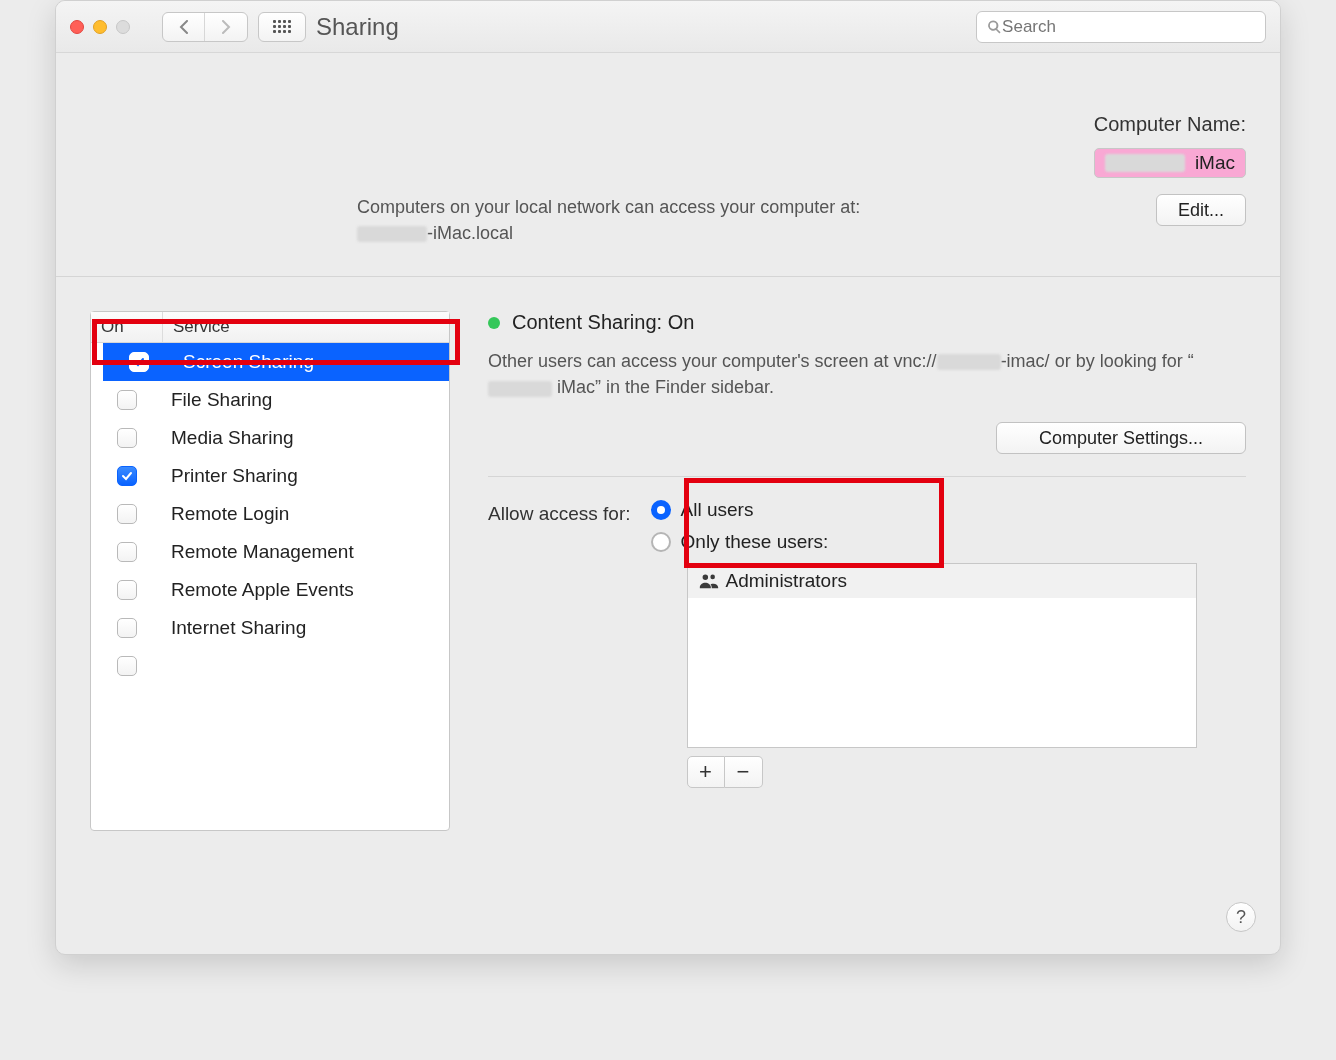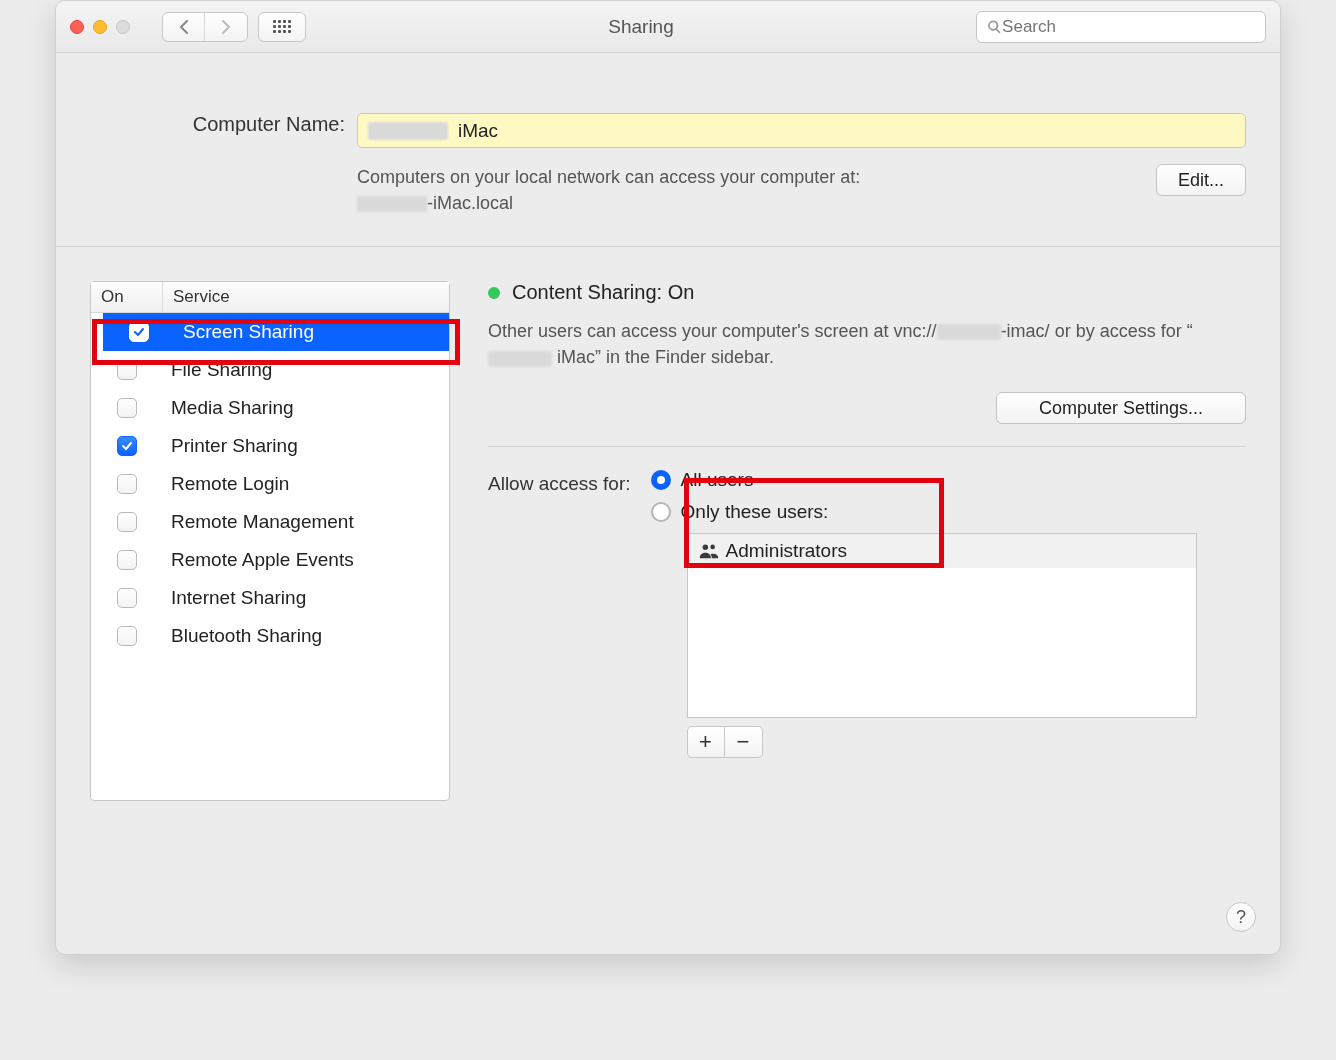--- a/index.html
+++ b/index.html
@@ -42,36 +42,36 @@
     background: linear-gradient(#ffffff,#f3f3f3);
     border: 1px solid #c7c7c7; border-radius: 6px;
     height: 30px;
   }
   .nav-group { overflow: hidden; }
   .nav-half { width: 42px; height: 100%; display:flex; align-items:center; justify-content:center; color:#888; }
   .nav-half:first-child { border-right: 1px solid #d7d7d7; }
   .grid-btn { width: 48px; }
   .grid-icon { display:grid; grid-template-columns: repeat(4, 3px); grid-auto-rows:3px; gap:2px; }
   .grid-icon span { background:#555; border-radius:1px; }
-  .title-text { flex:1; text-align:center; font-size:19px; color:#555; font-weight:500; }
+  .title-text { flex:1; text-align:left; font-size:24px; color:#555; font-weight:500; }
   .search-field {
     width: 290px; height: 32px; border:1px solid #c7c7c7; border-radius:6px;
     background:#fff; display:flex; align-items:center; padding:0 10px; color:#9a9a9a;
   }
   .search-field svg { width:16px; height:16px; fill:#9a9a9a; }
   .search-field input { border:none; outline:none; font-size:17px; width:100%; background:transparent; color:#333; }
 
   .top-section {
     padding: 60px 34px 30px 34px;
     border-bottom: 1px solid #d5d5d5;
   }
-  .row { display:flex; align-items:flex-start; gap:12px; }
+  .row { display:flex; align-items:flex-end; gap:12px;flex-direction:column; }
   .label-right { width: 255px; text-align:right; font-size:20px; color:#333; }
   .computer-name-input {
-    flex:1; height:35px; border:1px solid #c7c7c7; border-radius:5px; background:#fef9c3;
+    flex:1; height:35px; border:1px solid #c7c7c7; border-radius:5px; background:#f9a8d4;
     font-size:19px; padding:3px 10px; display:flex; align-items:center;
   }
   .computer-name-input .redacted { display:inline-block; width:80px; height:18px; background: #d9d9d9; border-radius:3px; margin-right:10px; filter: blur(1px); }
   .help-line { margin-top:16px; display:flex; align-items:flex-start; }
   .help-text { margin-left: 267px; font-size:18px; color:#555; line-height:1.45; flex:1; }
   .help-text .redacted { display:inline-block; width:70px; height:16px; background:#d9d9d9; border-radius:3px; vertical-align:middle; filter: blur(1px); }
   .btn {
     min-width:90px; padding: 12px 18px; height:32px; border:1px solid #c2c2c2; border-radius:6px;
     background: linear-gradient(#ffffff,#f3f3f3); font-size:18px; color:#222; display:inline-flex; align-items:center; justify-content:center;
     box-shadow: 0 1px 0 rgba(255,255,255,0.6) inset;
@@ -265,32 +265,31 @@
           <div class="service-row">
             <div class="cb-cell">
               <span class="mac-checkbox"></span>
             </div>
             <div class="sv-cell">Internet Sharing</div>
           </div>
           <div class="service-row">
             <div class="cb-cell">
               <span class="mac-checkbox"></span>
             </div>
-            <div class="sv-cell">Bluetooth Sharing</div>
           </div>
         </div>
     </div>
 
     <div class="detail">
       <div class="status-row">
         <div class="status-dot"></div>
         <div>Content Sharing: On</div>
       </div>
       <div class="detail-desc">
-        <span>Other users can access your computer's screen at vnc://</span><span class="redacted"></span><span>-imac/ or by access for “</span><span class="redacted"></span><span> iMac” in the Finder sidebar.</span>
+        <span>Other users can access your computer's screen at vnc://</span><span class="redacted"></span><span>-imac/ or by looking for “</span><span class="redacted"></span><span> iMac” in the Finder sidebar.</span>
       </div>
       <div class="cs-btn-row">
         <button class="btn" style="min-width:250px">Computer Settings...</button>
       </div>
       <div class="divider"></div>
       <div class="access-row">
         <div class="access-label">Allow access for:</div>
         <div>
           <div class="radio-col">
             <div class="radio-item">

